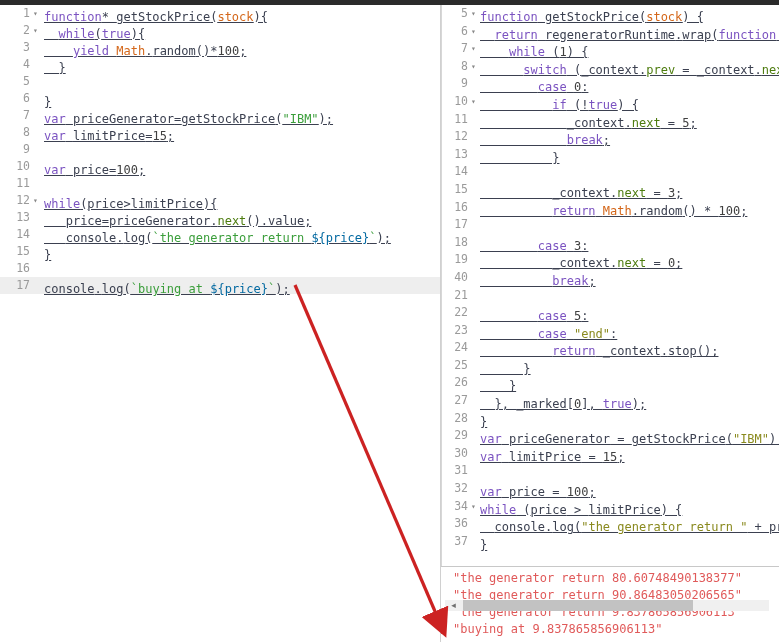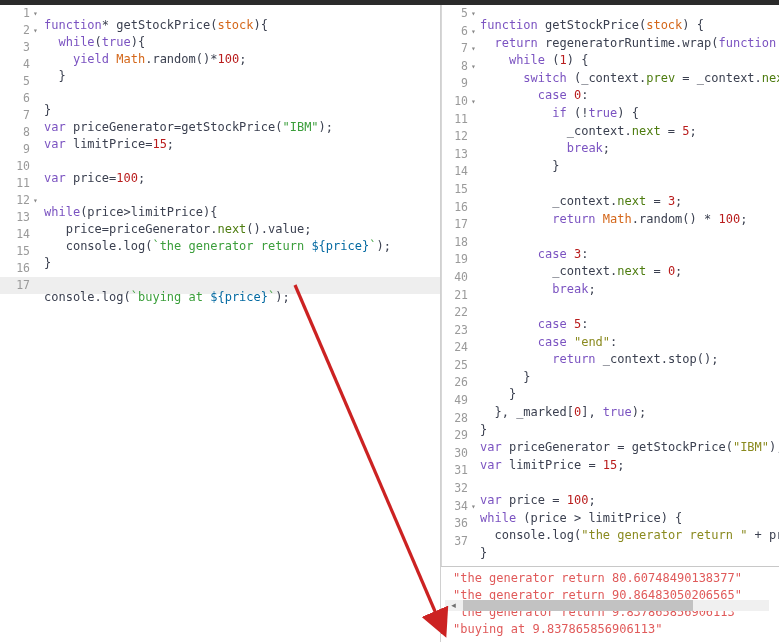--- a/index.html
+++ b/index.html
@@ -77,33 +77,34 @@
   .fold {
     position: absolute;
     left: 31px; top: 0;
     width: 9px;
     color: #888;
     font-size: 8px;
     text-align: center;
   }
   .ltext {
     position: absolute;
-    left: 44px; top: 12px;
+    left: 44px; top: 4px;
     white-space: pre;
     color: #3b4050;
+    text-decoration: underline;
   }
   
   .pane-right .gutter { width: 26px; color: #9a9a9a; }
   .pane-right .fold { left: 27px; }
   .pane-right .ltext { left: 38px; }
   .pane-right .line { height: 17.6px; line-height: 17.6px; }
 
   
   .kw   { color: #7b53c1; }           
-  .num  { color: #b91c1c; }           
+  .num  { color: #404040; }           
   .str  { color: #3b9e3b; }           
   .str2 { color: #8a8a1f; }           
   .prop { color: #4d7c0f; }
   .plain{ color: #3b4050; }
   .tplv { color: #0369a1; }
   .cls  { color: #d4671a; }
 
   
   .console {
     position: absolute;
@@ -213,21 +214,21 @@
         <div class="line"><span class="gutter">17</span><span class="ltext"></span></div>
         <div class="line"><span class="gutter">18</span><span class="ltext">        <span class="kw">case</span> <span class="num">3</span>:</span></div>
         <div class="line"><span class="gutter">19</span><span class="ltext">          <span class="plain">_context</span>.<span class="prop">next</span> = <span class="num">0</span>;</span></div>
         <div class="line"><span class="gutter">40</span><span class="ltext">          <span class="kw">break</span>;</span></div>
         <div class="line"><span class="gutter">21</span><span class="ltext"></span></div>
         <div class="line"><span class="gutter">22</span><span class="ltext">        <span class="kw">case</span> <span class="num">5</span>:</span></div>
         <div class="line"><span class="gutter">23</span><span class="ltext">        <span class="kw">case</span> <span class="str2">"end"</span>:</span></div>
         <div class="line"><span class="gutter">24</span><span class="ltext">          <span class="kw">return</span> <span class="plain">_context</span>.<span class="plain">stop</span>();</span></div>
         <div class="line"><span class="gutter">25</span><span class="ltext">      }</span></div>
         <div class="line"><span class="gutter">26</span><span class="ltext">    }</span></div>
-        <div class="line"><span class="gutter">49</span><span class="ltext">  }, <span class="plain">_marked</span>[<span class="num">0</span>], <span class="kw">true</span>);</span></div>
+        <div class="line"><span class="gutter">27</span><span class="ltext">  }, <span class="plain">_marked</span>[<span class="num">0</span>], <span class="kw">true</span>);</span></div>
         <div class="line"><span class="gutter">28</span><span class="ltext">}</span></div>
         <div class="line"><span class="gutter">29</span><span class="ltext"><span class="kw">var</span> <span class="plain">priceGenerator</span> = <span class="plain">getStockPrice</span>(<span class="str2">"IBM"</span>);</span></div>
         <div class="line"><span class="gutter">30</span><span class="ltext"><span class="kw">var</span> <span class="plain">limitPrice</span> = <span class="num">15</span>;</span></div>
         <div class="line"><span class="gutter">31</span><span class="ltext"></span></div>
         <div class="line"><span class="gutter">32</span><span class="ltext"><span class="kw">var</span> <span class="plain">price</span> = <span class="num">100</span>;</span></div>
         <div class="line"><span class="gutter">34</span><span class="fold">▾</span><span class="ltext"><span class="kw">while</span> (<span class="plain">price</span> &gt; <span class="plain">limitPrice</span>) {</span></div>
         <div class="line"><span class="gutter">36</span><span class="ltext">  <span class="plain">console</span>.<span class="plain">log</span>(<span class="str2">"the generator return "</span> + <span class="plain">pric</span></span></div>
         <div class="line"><span class="gutter">37</span><span class="ltext">}</span></div>
       </div>
   </div>

